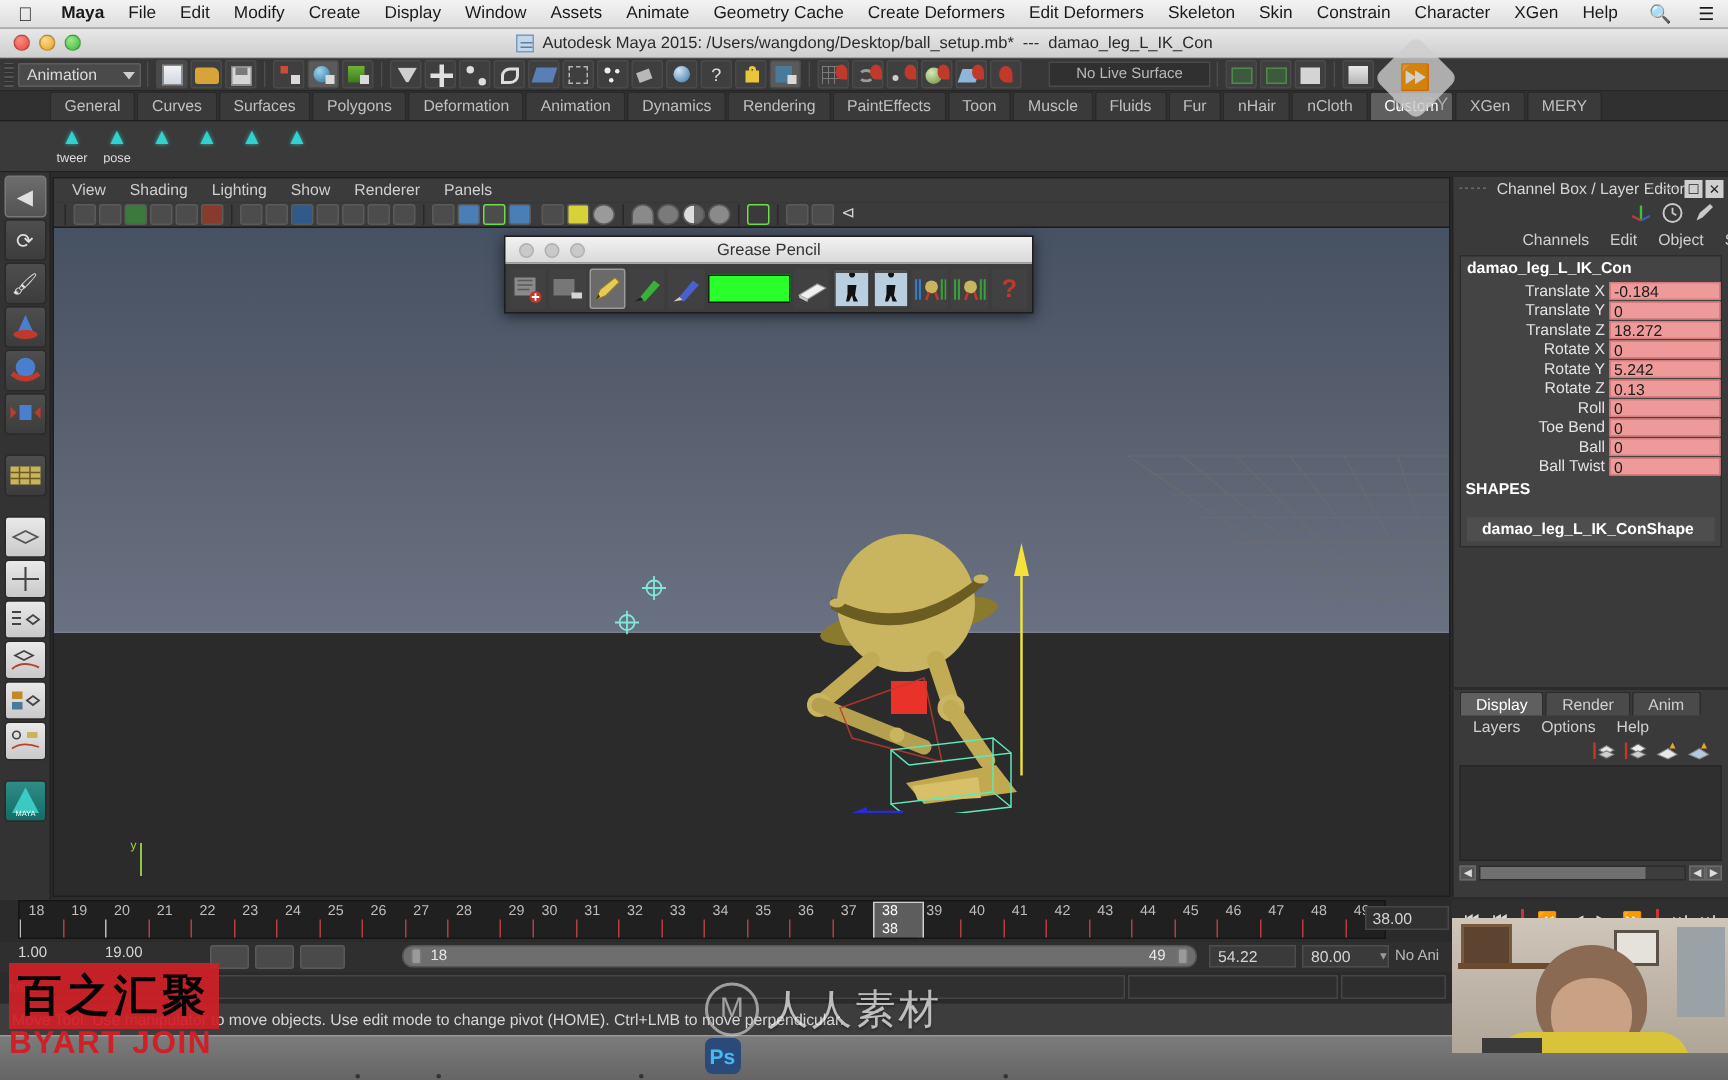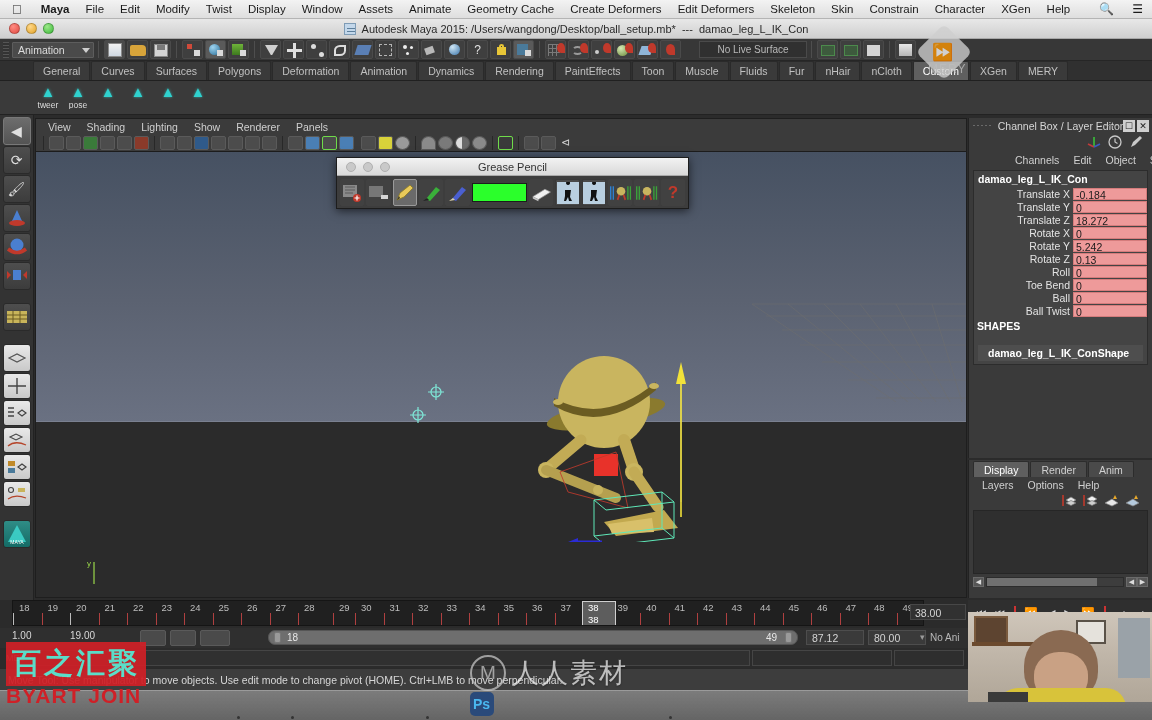--- a/index.html
+++ b/index.html
@@ -278,21 +278,21 @@
   .wm{ position:absolute; pointer-events:none; }
   .wm-tx{ left:924px; top:32px; display:flex; align-items:center; gap:8px; opacity:.78; z-index:30;}
   .wm-tx .dia{ width:40px;height:40px; background:#cfcfcf; transform:rotate(45deg);
      border-radius:6px; display:flex;align-items:center;justify-content:center;}
   .wm-tx .dia span{ transform:rotate(-45deg); color:#6a6a6a; font-size:17px; }
   .wm-tx .txt{ font-size:30px; color:#e8e8e8; letter-spacing:2px;
      text-shadow:0 1px 2px rgba(0,0,0,.4); }
   .wm-mery{ left:928px; top:62px; color:#bdbdbd; font-size:12px; opacity:.8;
      letter-spacing:1px; z-index:31;}
   .wm-bz{ left:6px; top:642px; z-index:35; }
-  .wm-bz .box{ background:#cf2027; color:#5eead4; font-size:29px; font-weight:bold;
+  .wm-bz .box{ background:#cf2027; color:#000000; font-size:29px; font-weight:bold;
      padding:2px 6px; letter-spacing:3px; opacity:.93; }
   .wm-bz .sub{ color:#cf2027; font-size:21px; font-weight:bold; letter-spacing:1px;
      margin-top:-2px; }
   .wm-rr{ left:470px; top:655px; display:flex; align-items:center; gap:6px;
           opacity:.72; z-index:34; }
   .wm-rr .lg{ width:36px;height:36px;border-radius:50%; border:2px solid #c9c9c9;
      display:flex;align-items:center;justify-content:center; color:#c9c9c9;
      font-size:19px; }
   .wm-rr .tx{ font-size:27px; color:#f0f0f0; letter-spacing:2px;
      text-shadow:0 1px 2px rgba(0,0,0,.5); }
@@ -335,21 +335,21 @@
 <body>
 
 <div id="app">
 
   <div class="macbar">
     <div class="apple"></div>
     <div class="mi bold">Maya</div>
     <div class="mi">File</div>
     <div class="mi">Edit</div>
     <div class="mi">Modify</div>
-    <div class="mi">Twist</div>
+    <div class="mi">Create</div>
     <div class="mi">Display</div>
     <div class="mi">Window</div>
     <div class="mi">Assets</div>
     <div class="mi">Animate</div>
     <div class="mi">Geometry Cache</div>
     <div class="mi">Create Deformers</div>
     <div class="mi">Edit Deformers</div>
     <div class="mi">Skeleton</div>
     <div class="mi">Skin</div>
     <div class="mi">Constrain</div>
@@ -1087,21 +1087,21 @@
     <div style="position:absolute;left:70px;top:2px;font-size:10px;color:#d8d8d8">19.00</div>
     <div class="rg-btn" style="left:140px;top:2px;width:26px"></div>
     <div class="rg-btn" style="left:170px;top:2px;width:26px"></div>
     <div class="rg-btn" style="left:200px;top:2px;width:30px"></div>
     <div class="rangebar">
       <span class="hl"></span>
       <span style="position:absolute;left:18px">18</span>
       <span style="position:absolute;right:20px">49</span>
       <span class="hr"></span>
     </div>
-    <div class="rfield" style="left:806px">87.12</div>
+    <div class="rfield" style="left:806px">54.22</div>
     <div class="rfield" style="left:868px">80.00</div>
     <div style="position:absolute;left:930px;top:4px;font-size:10px;color:#b8b8b8">No Ani</div>
     <div style="position:absolute;left:920px;top:4px;color:#9a9a9a;font-size:9px">▾</div>
   </div>
 
   <div class="pb">
     <b>⏮</b>
     <b>⏮</b>
     <span class="redline"></span>
     <b>⏪</b>

